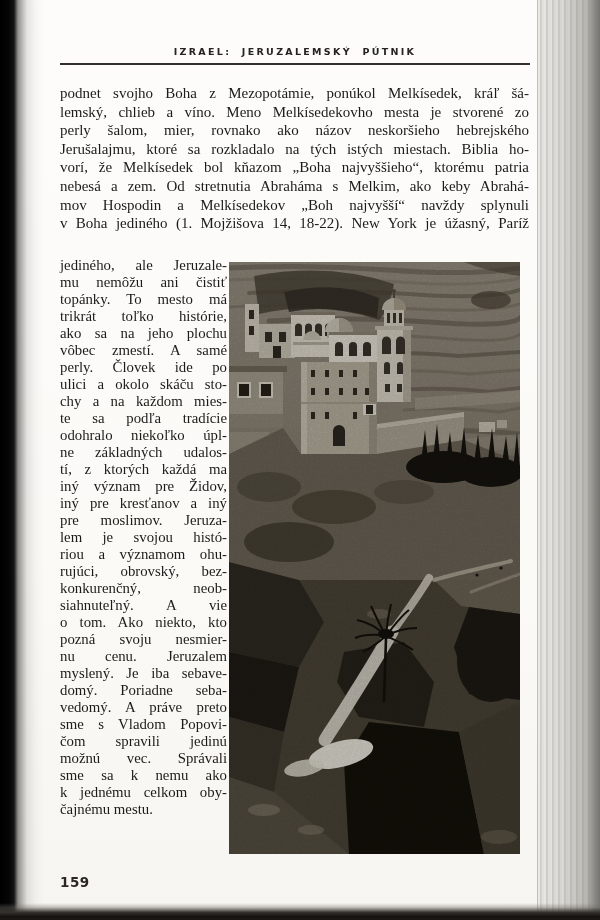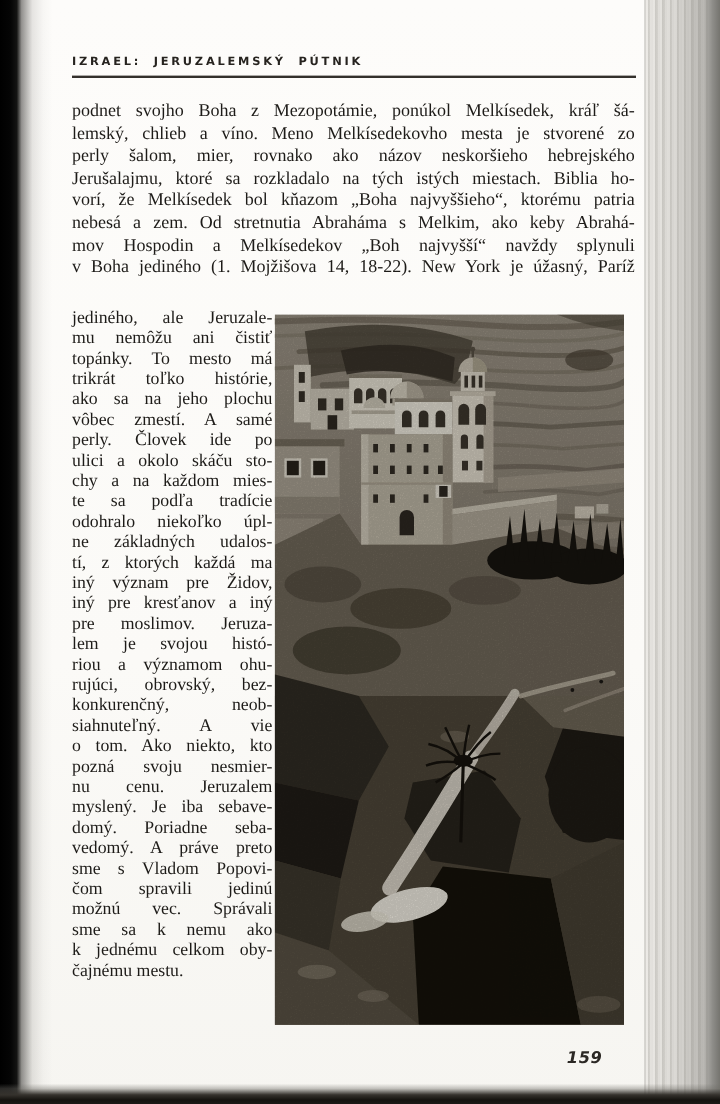--- a/index.html
+++ b/index.html
@@ -13,33 +13,33 @@
     background:linear-gradient(90deg,#000 0px,#050505 9px,#141413 14px,rgba(60,58,55,.55) 18px,rgba(120,117,112,.18) 27px,rgba(150,148,143,.06) 36px,rgba(0,0,0,0) 44px);}
   .edge-right{position:absolute;right:0;top:0;bottom:0;width:62px;z-index:4;pointer-events:none;
     background:
       linear-gradient(90deg,rgba(140,138,132,.0) 0%,rgba(140,138,132,.18) 40%,rgba(125,123,118,.45) 78%,#8e8d89 90%,#75746f 100%),
       repeating-linear-gradient(90deg,#eceae6 0px,#eceae6 2px,#cfcdc8 2px,#d8d6d1 4px,#e6e4e0 4px,#e6e4e0 6px);
     border-left:1px solid #c2c0bb;}
   .edge-bottom{position:absolute;left:0;right:0;bottom:0;height:17px;z-index:6;pointer-events:none;
     background:linear-gradient(180deg,rgba(110,108,102,0) 0%,rgba(110,108,102,.4) 25%,#35322d 55%,#15130f 80%,#1c1a16 100%);}
   
   .running-header{position:absolute;left:60px;top:41px;width:470px;z-index:2;
-    border-bottom:2px solid #33302c;padding-bottom:4px;text-align:left;}
+    border-bottom:2px solid #33302c;padding-bottom:4px;text-align:center;}
   .running-header .rh-text{font-family:"DejaVu Sans",sans-serif;font-weight:bold;font-size:9.5px;
     letter-spacing:2.3px;word-spacing:5px;color:#26231f;}
   .intro{position:absolute;left:60px;top:84px;width:469px;z-index:2;
     font-size:15px;line-height:18.6px;}
   .column{position:absolute;left:60px;top:257px;width:167px;z-index:2;
     font-size:14.8px;line-height:17px;}
   .jline{text-align:justify;text-align-last:justify;}
   .column .jline:last-child{text-align-last:left;font-family:Liberation Serif, serif;}
   .photo{position:absolute;left:229px;top:262px;width:291px;height:592px;margin:0;z-index:2;}
   .photo svg{display:block;width:291px;height:592px;}
-  .page-number{position:absolute;left:60px;top:874px;width:442px;text-align:right;z-index:2;
-    font-family:"DejaVu Sans",sans-serif;font-weight:bold;font-size:13.5px;color:#2b2824;letter-spacing:.5px;font-style:italic;}
+  .page-number{position:absolute;left:60px;top:874px;width:442px;z-index:2;
+    font-family:"DejaVu Sans",sans-serif;font-weight:bold;font-size:13.5px;color:#2b2824;letter-spacing:.5px;}
 </style>
 </head>
 <body>
 
 <div class="scan">
 
   <div class="running-header">
     <span class="rh-text">IZRAEL: JERUZALEMSKÝ PÚTNIK</span>
   </div>
 

